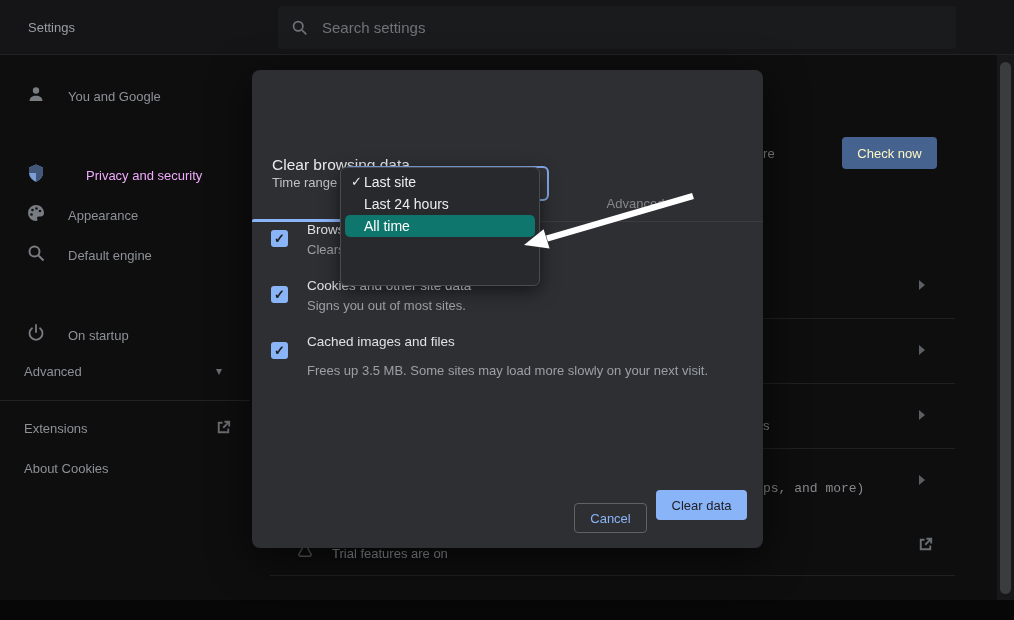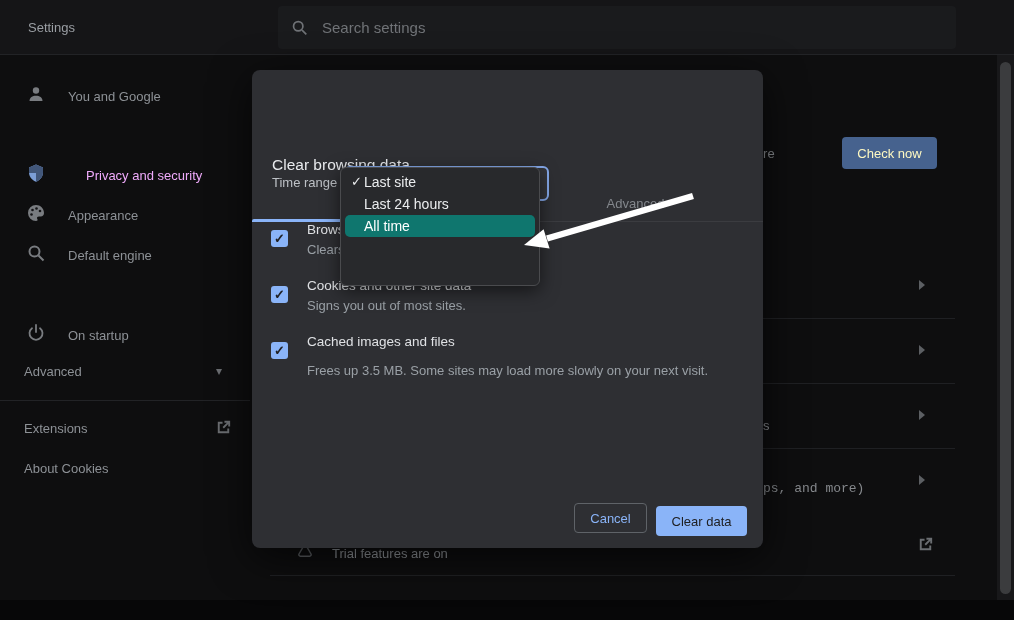--- a/index.html
+++ b/index.html
@@ -71,21 +71,21 @@
   .dlg-row-sub { font-size:13px; color:#9aa0a6; }
   .checkbox { width:17px; height:17px; background:#8ab4f8; border-radius:3px;
     color:#202124; font-size:13px; font-weight:bold; line-height:17px; text-align:center; cursor:pointer; }
 
   .btn-cancel {
     left:322px; top:433px; width:73px; height:30px; background:transparent; border:1px solid #5f6368;
     border-radius:4px; color:#8ab4f8; font-size:13px; font-weight:500; cursor:pointer;
     font-family:"Liberation Sans", sans-serif;
   }
   .btn-clear {
-    left:404px; top:436px; width:91px; height:30px; background:#8ab4f8; border:none;
+    left:404px; top:420px; width:91px; height:30px; background:#8ab4f8; border:none;
     border-radius:4px; color:#202124; font-size:13px; font-weight:500; cursor:pointer;
     font-family:"Liberation Sans", sans-serif;
   }
 
   
   .dropdown-menu {
     left:340px; top:167px; width:200px; height:119px; background:#28292c;
     border:1px solid #4a4b4e; border-radius:6px; box-shadow:0 5px 18px rgba(0,0,0,.55);
     padding-top:3px; z-index:40;
   }

